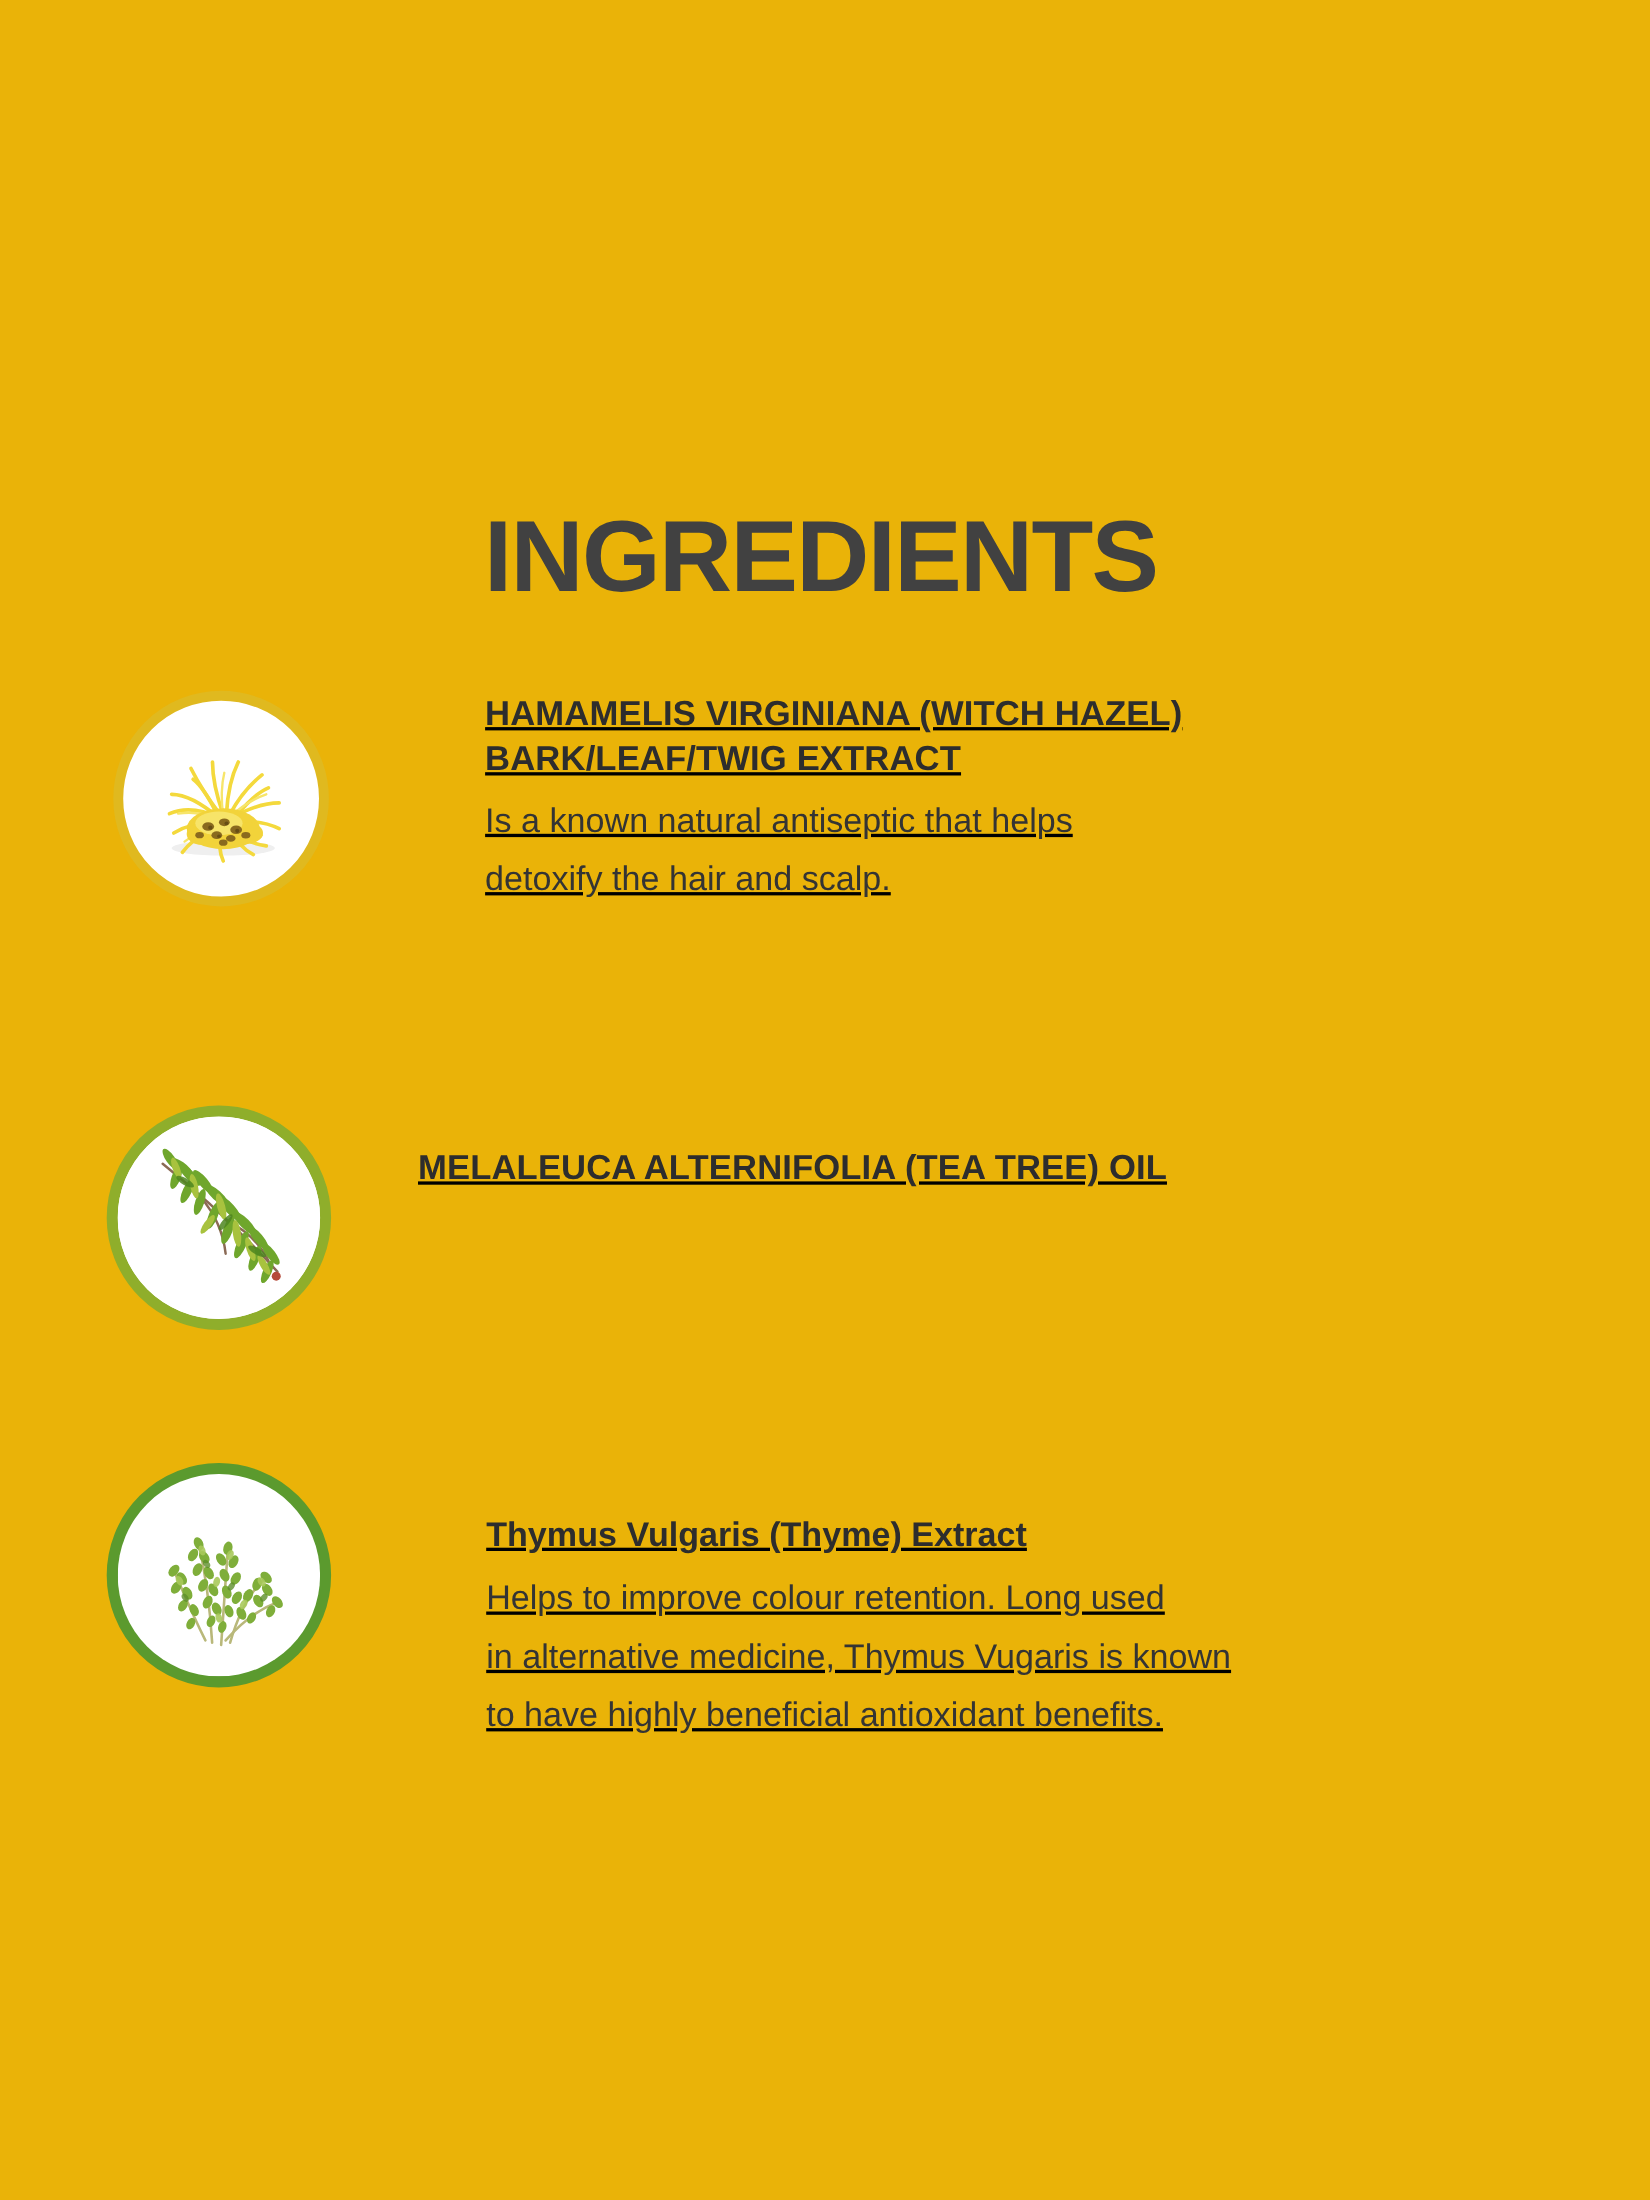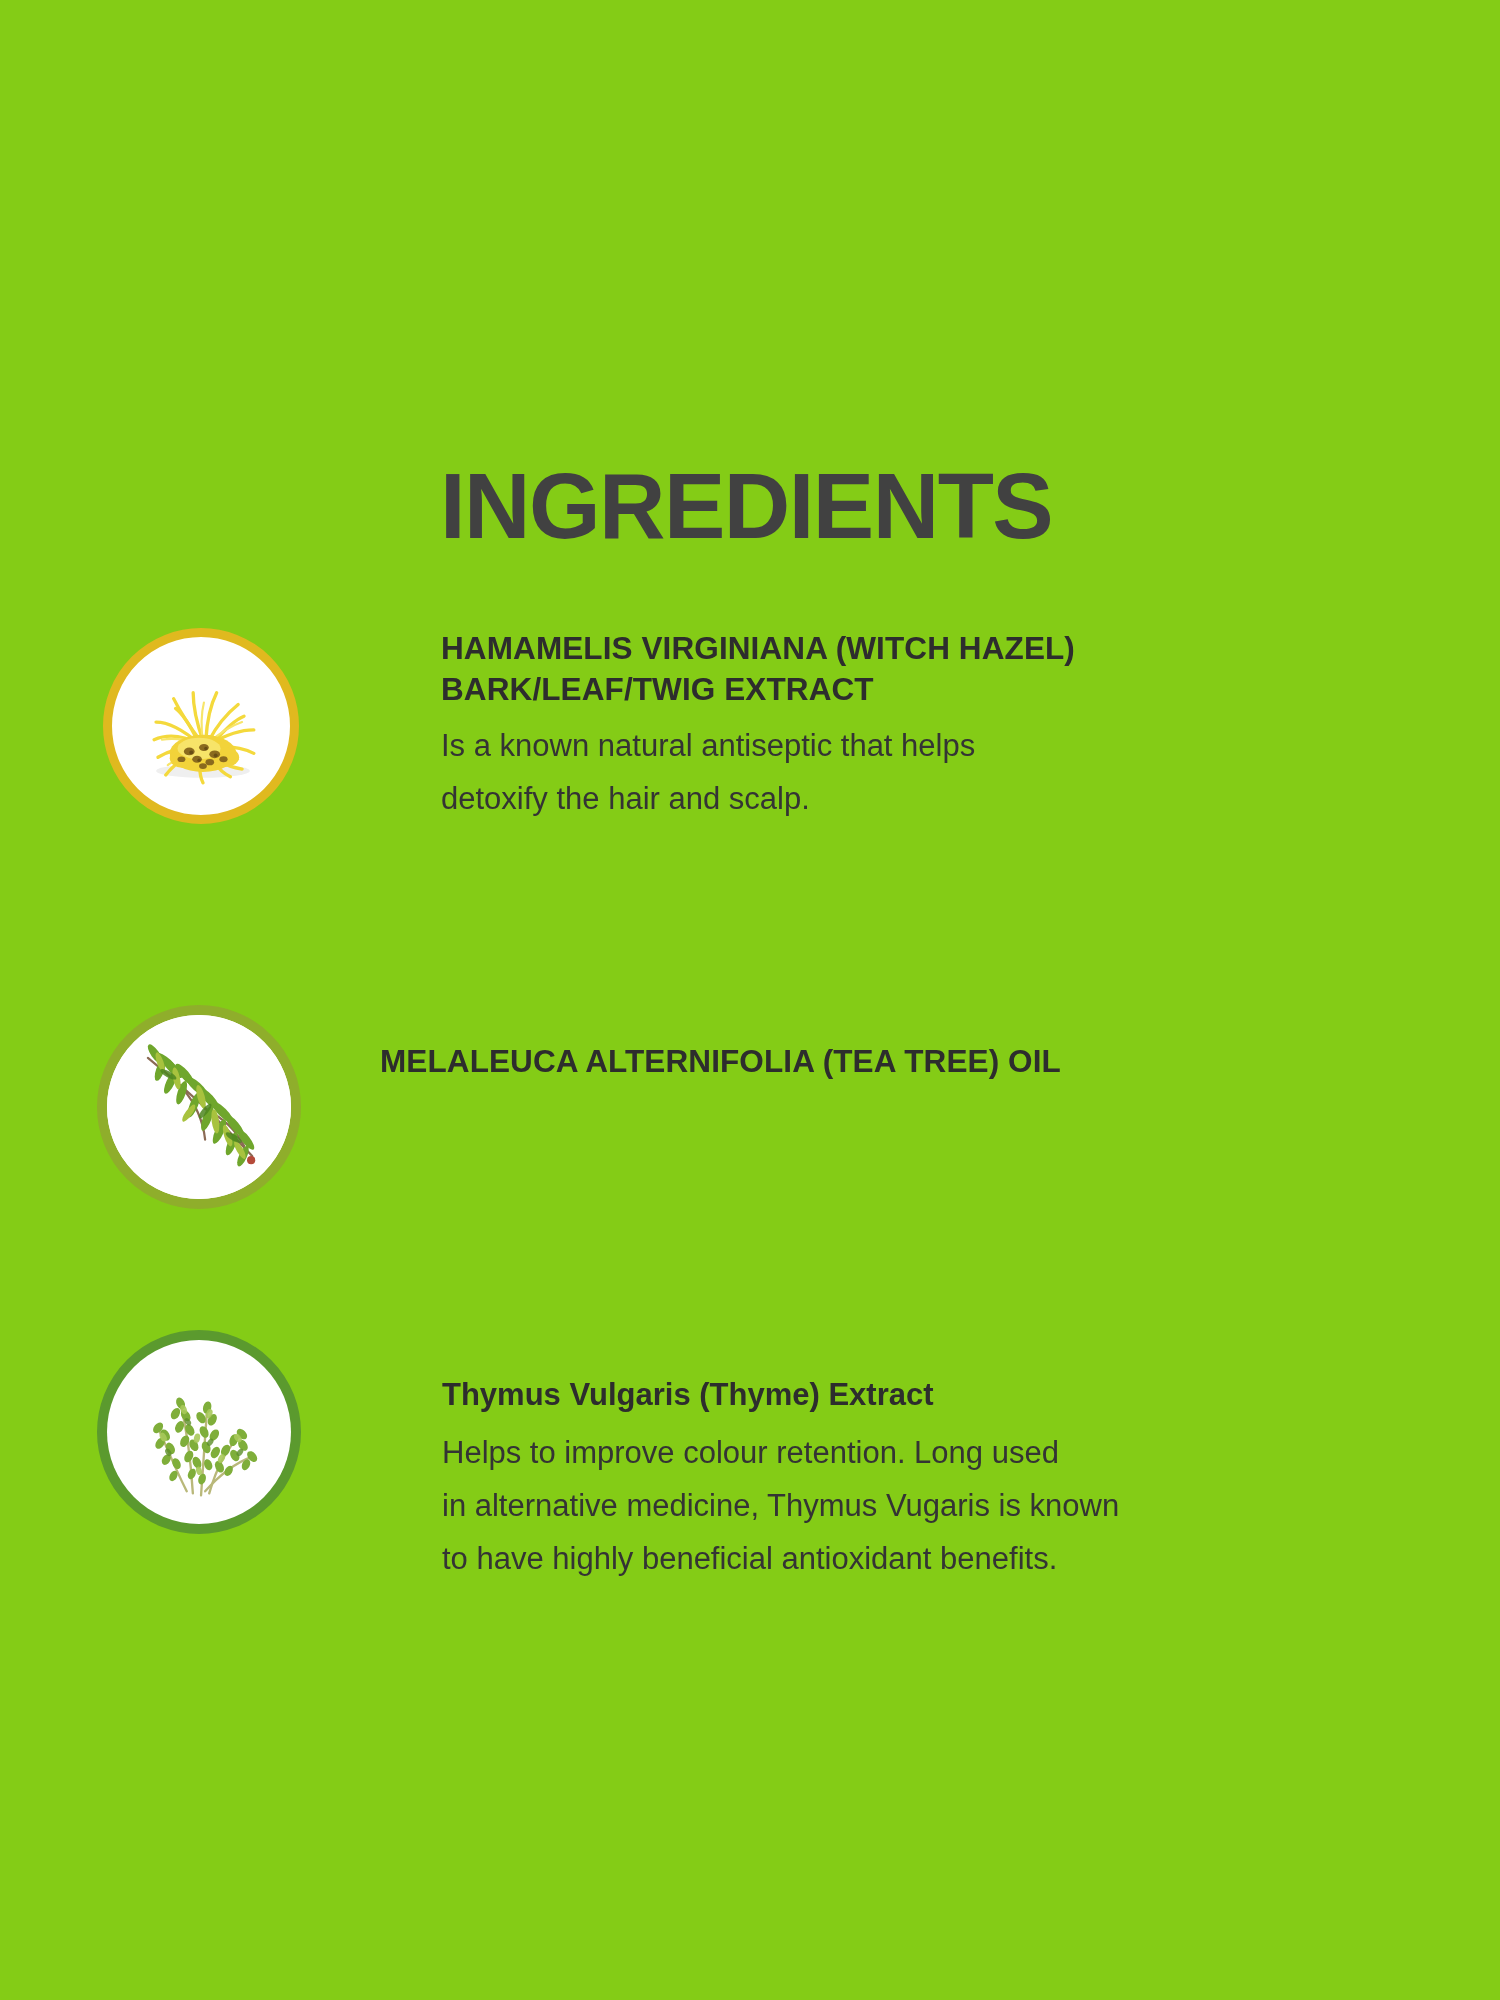--- a/index.html
+++ b/index.html
@@ -12,21 +12,21 @@
     height: 2000px;
     font-family: "Liberation Sans", sans-serif;
     -webkit-font-smoothing: antialiased;
     overflow: hidden;
   }
 
   .page {
     position: relative;
     width: 1500px;
     height: 2000px;
-    background: #84cc16;
+    background: #eab308;
   }
 
   
   .page-title {
     position: absolute;
     left: 440px;
     top: 396px;
     font-size: 92px;
     line-height: 1.05;
     font-weight: 700;
@@ -74,20 +74,21 @@
     overflow: hidden;
     display: block;
   }
   .badge-art svg { display: block; width: 100%; height: 100%; }
 
   
   .text-col {
     margin-left: 142px;
     flex: 1 1 auto;
     padding-right: 58px;
+    text-decoration: underline;
   }
   #row-1 .text-col { margin-left: 79px; margin-top: 36px; }
   #row-2 .text-col { margin-left: 141px; margin-top: 44px; }
 
   .ing-heading {
     font-size: 31.5px;
     line-height: 41px;
     font-weight: 700;
     color: #2d2d2d;
     letter-spacing: 0.1px;

